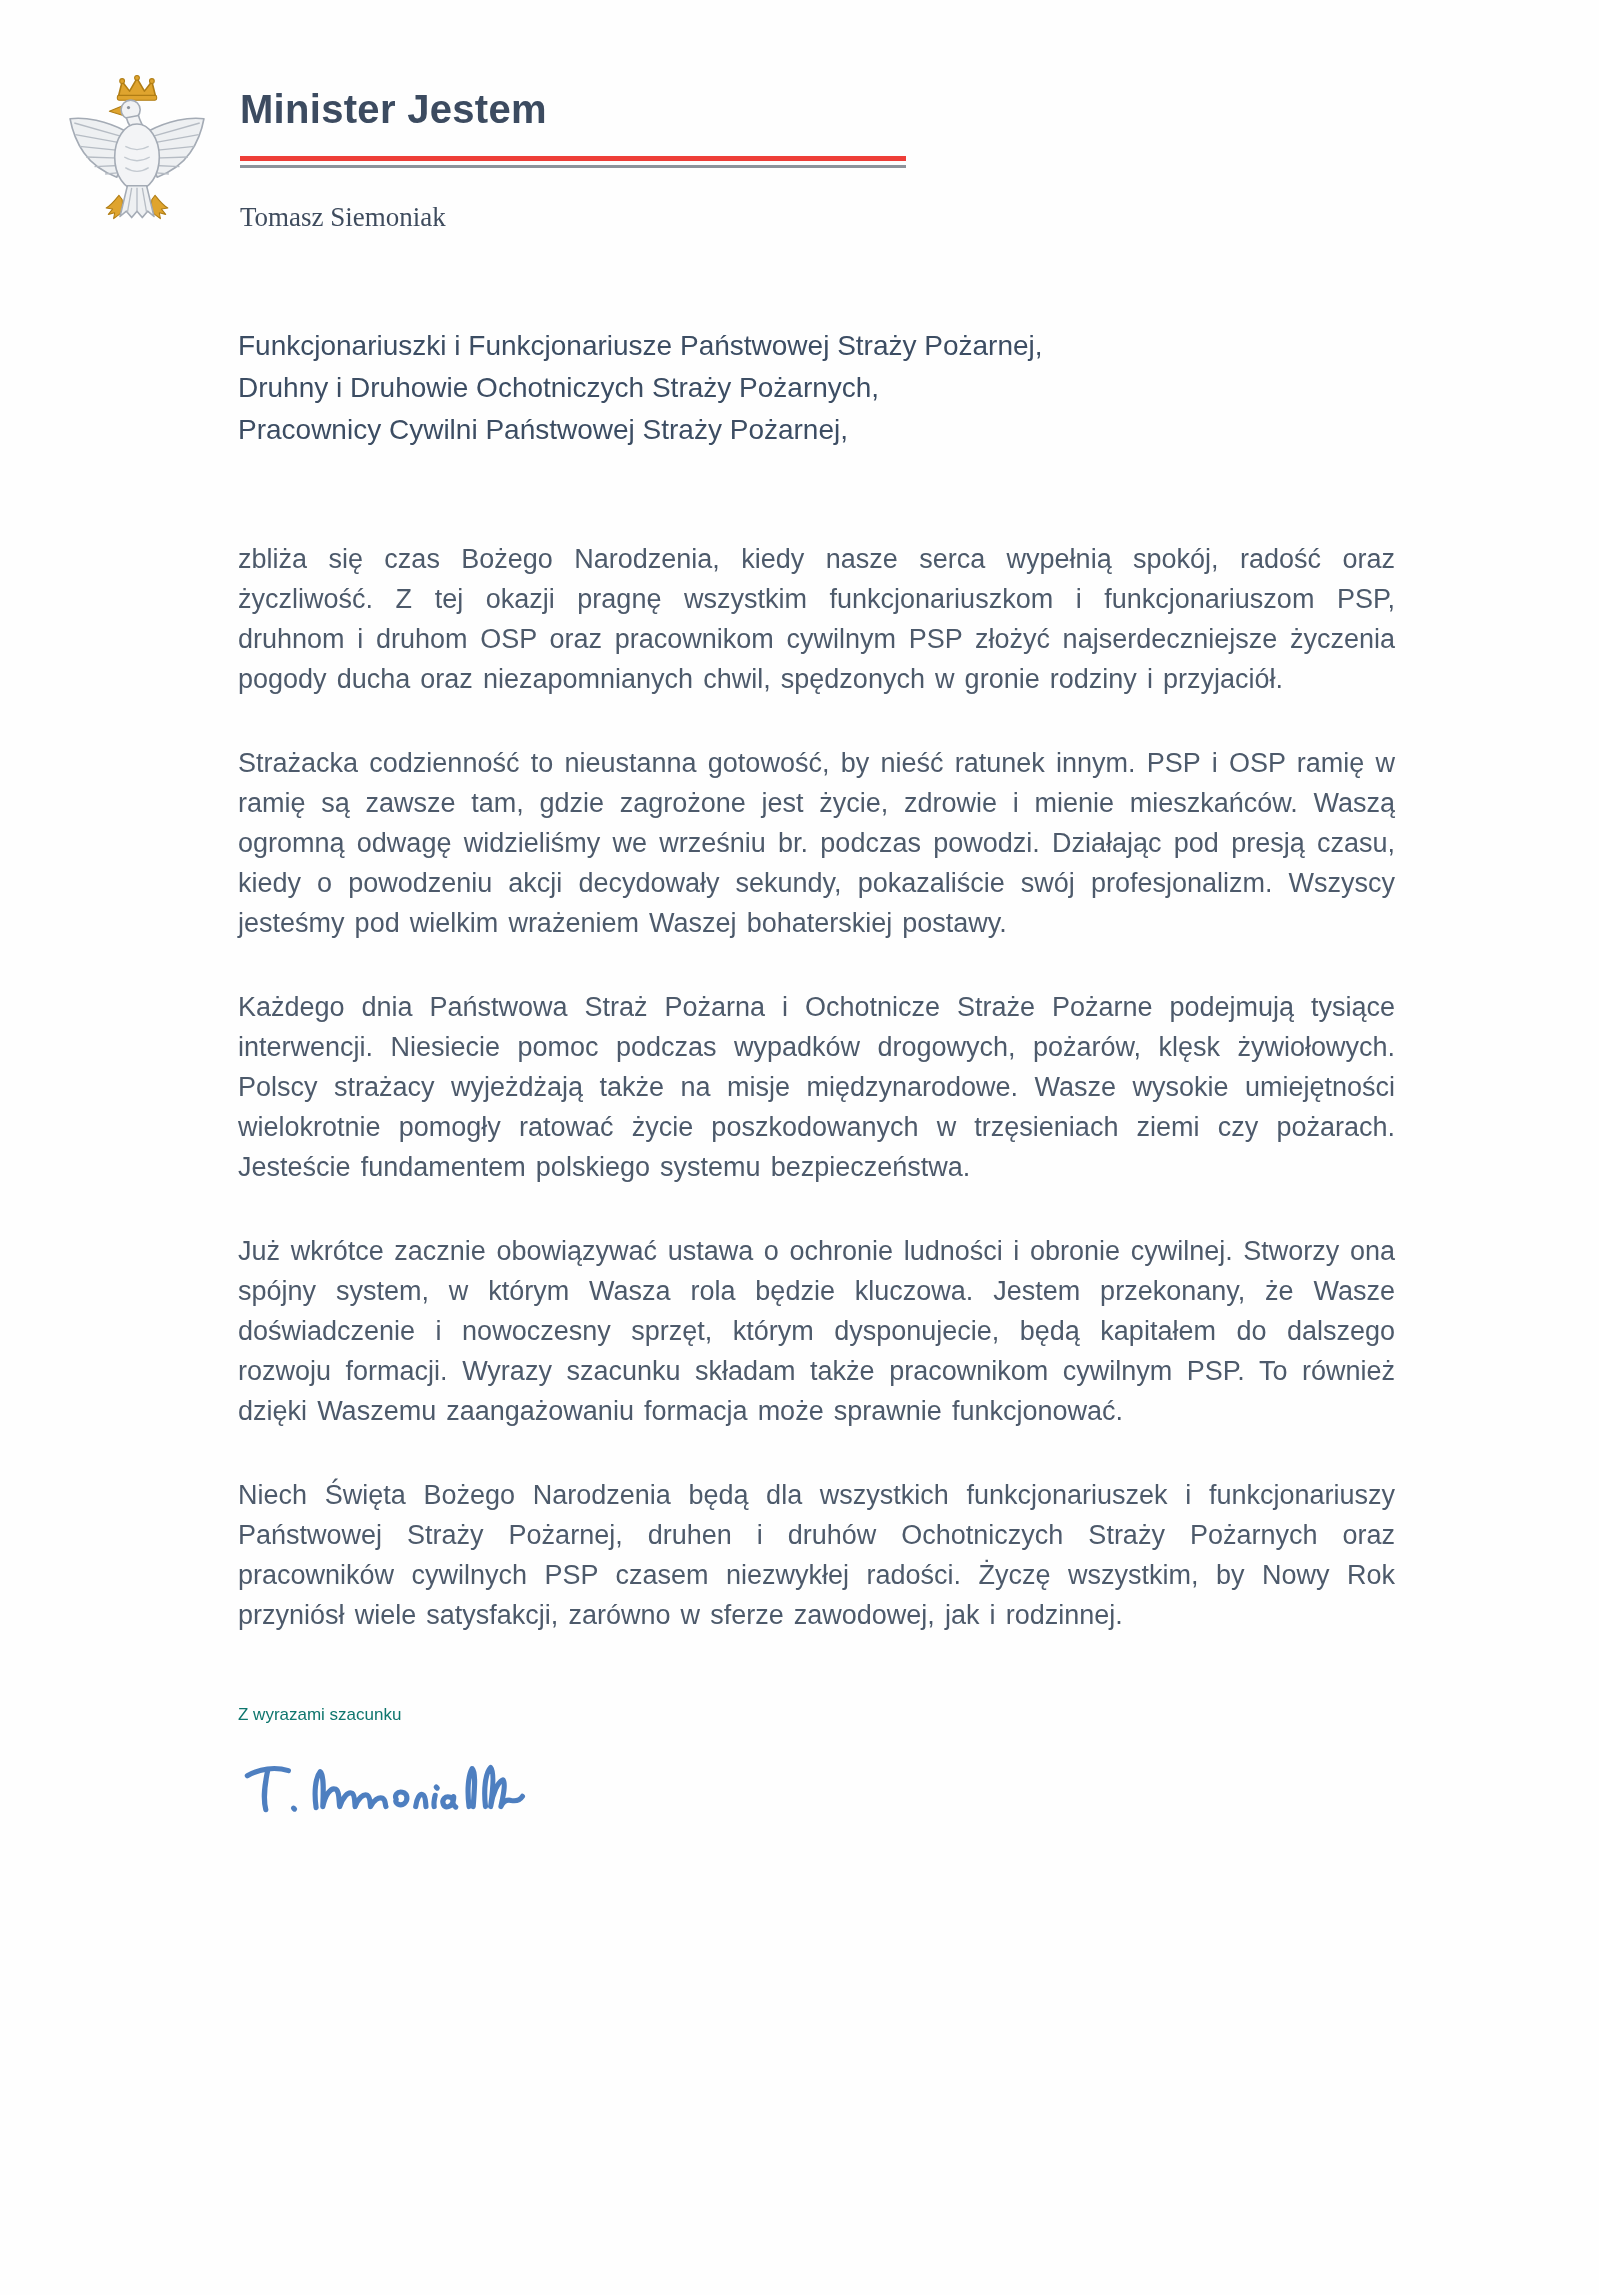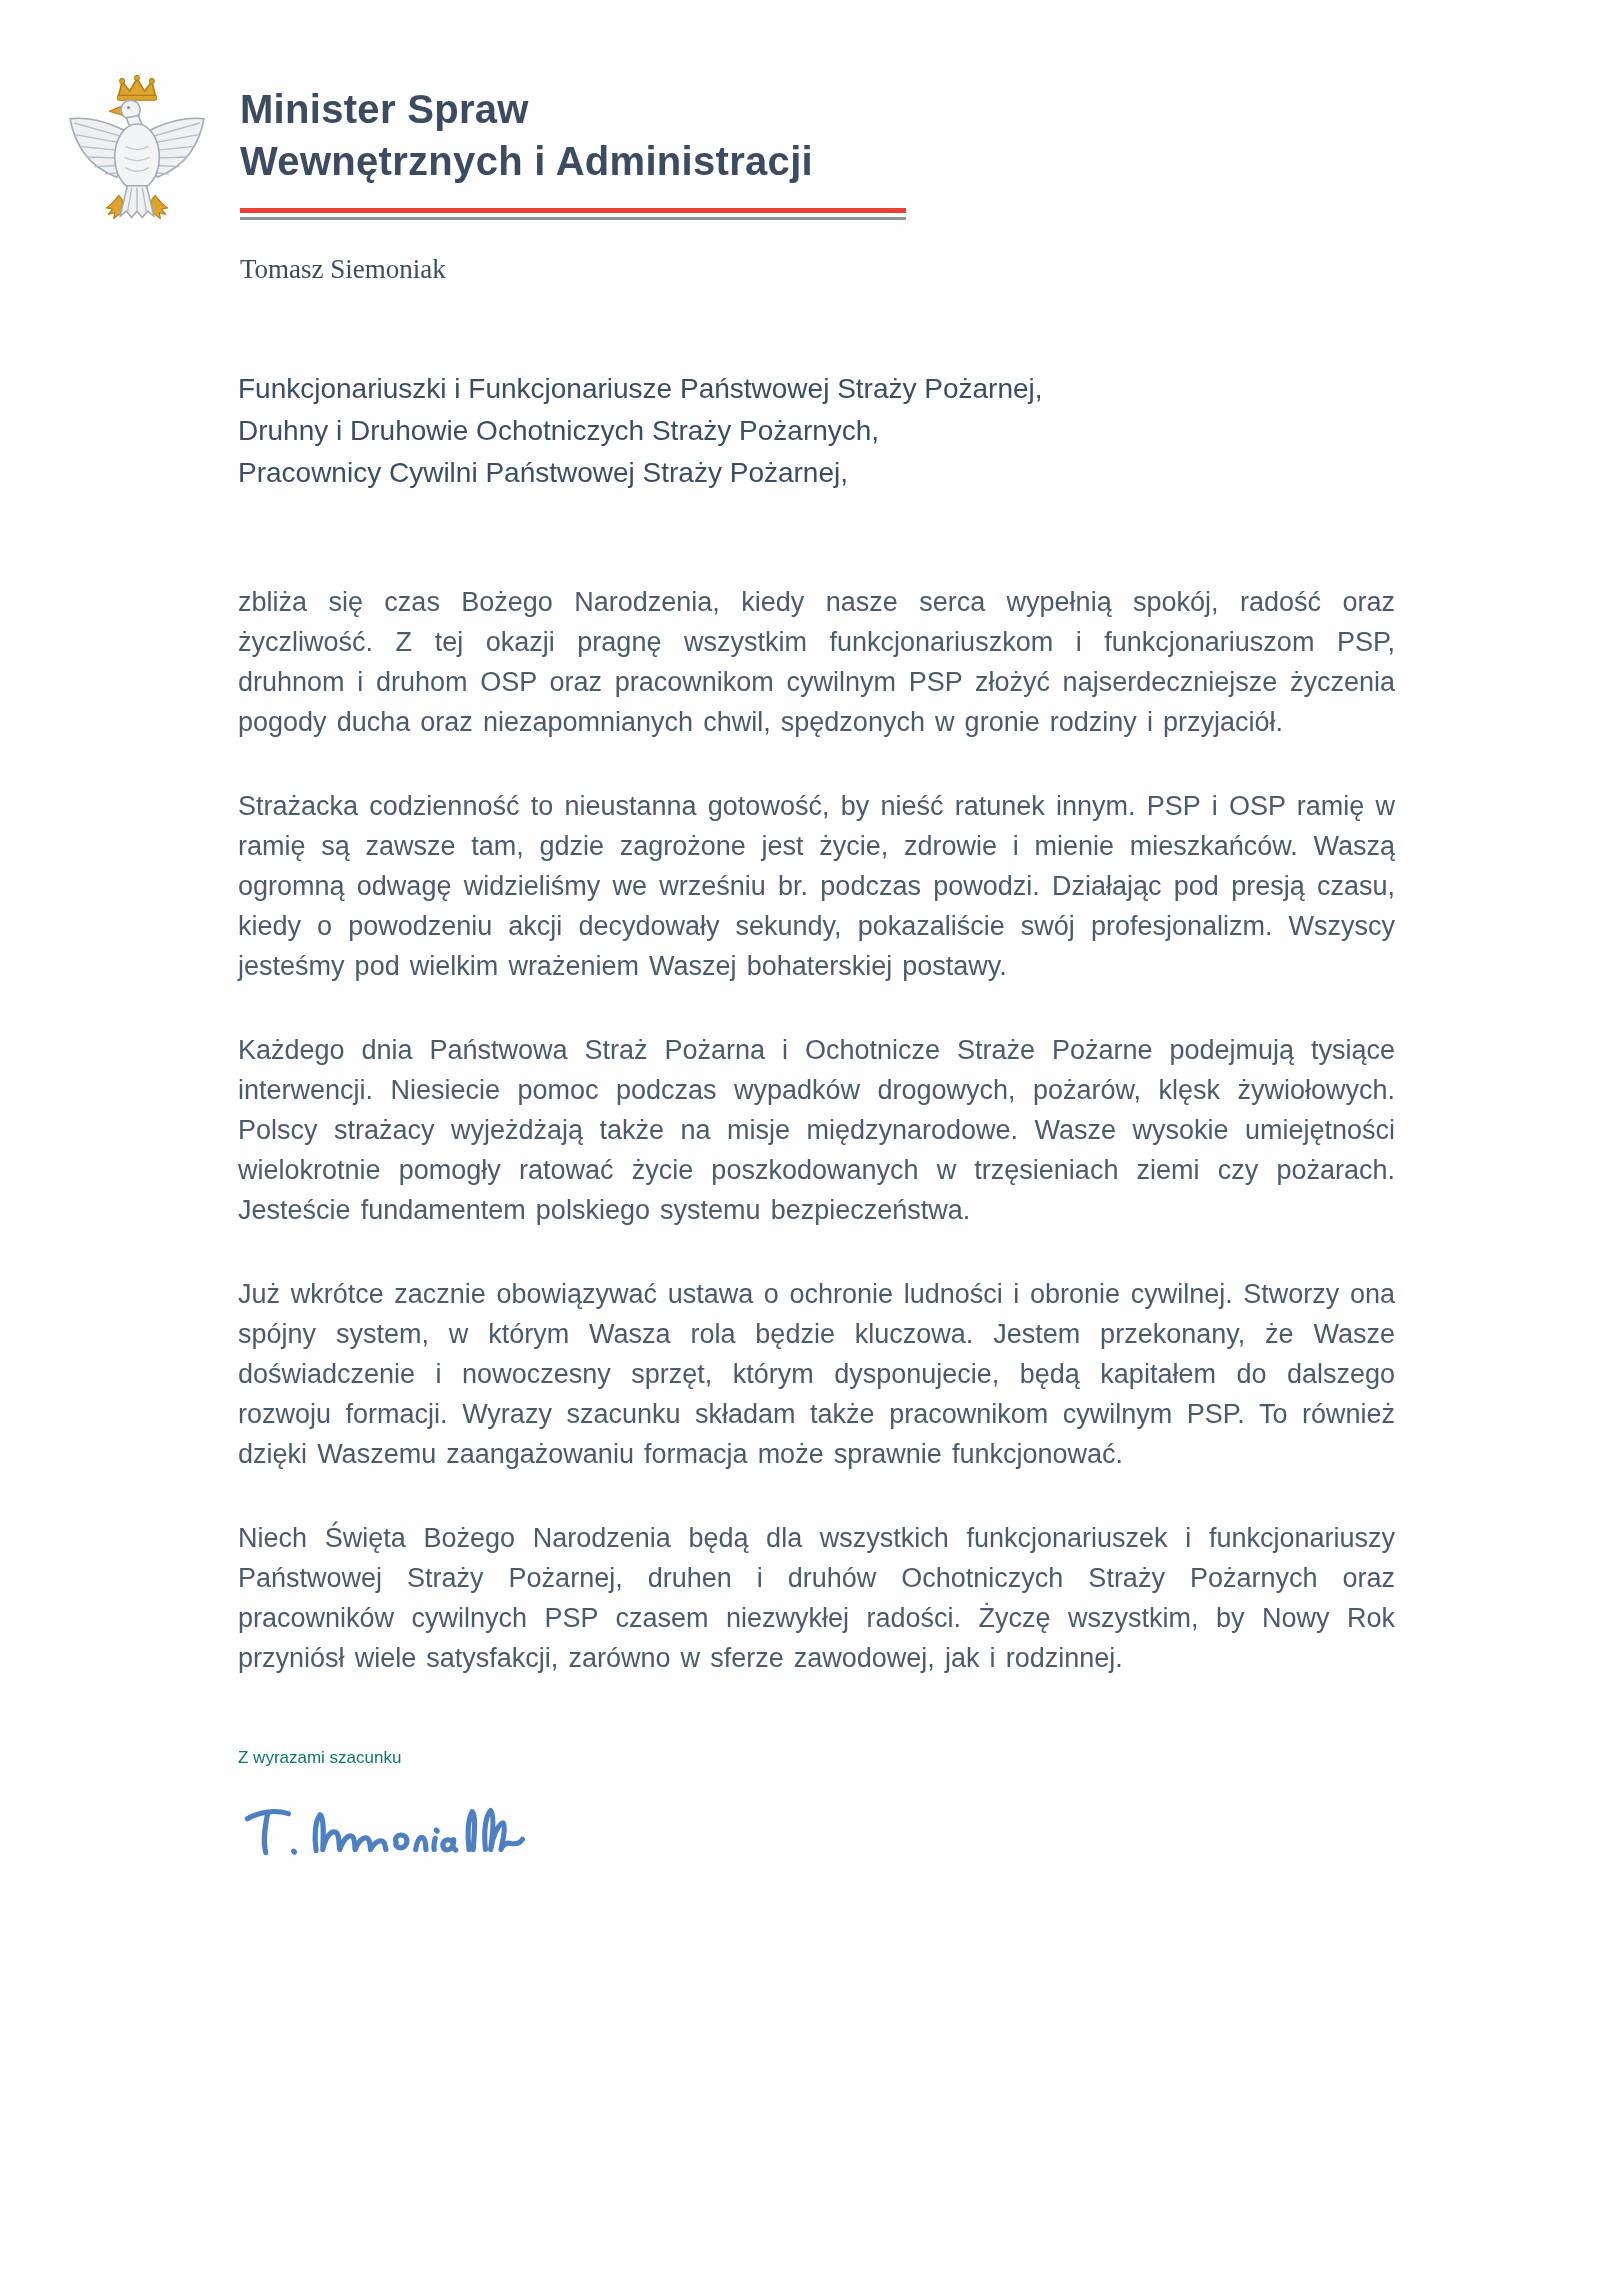--- a/index.html
+++ b/index.html
@@ -125,22 +125,21 @@
         <g stroke="#b6bcc4" stroke-width="2.5" fill="none">
           <path d="M130,218 L122,264"></path>
             <path d="M140,218 L140,262"></path>
             <path d="M150,218 L158,264"></path>
         </g>
       </svg>
     </div>
 
     <div class="head-col">
       <div class="ministry">
-        <div>Minister Spraw</div>
-        <div>Wewnętrznych i Administracji</div>
+        <div>Minister Jestem</div>
       </div>
       <div class="rule-wrap">
         <div class="rule-red"></div>
         <div class="rule-gray"></div>
       </div>
       <div class="minister-name">Tomasz Siemoniak</div>
     </div>
   </div>
 
   <div class="letter">

